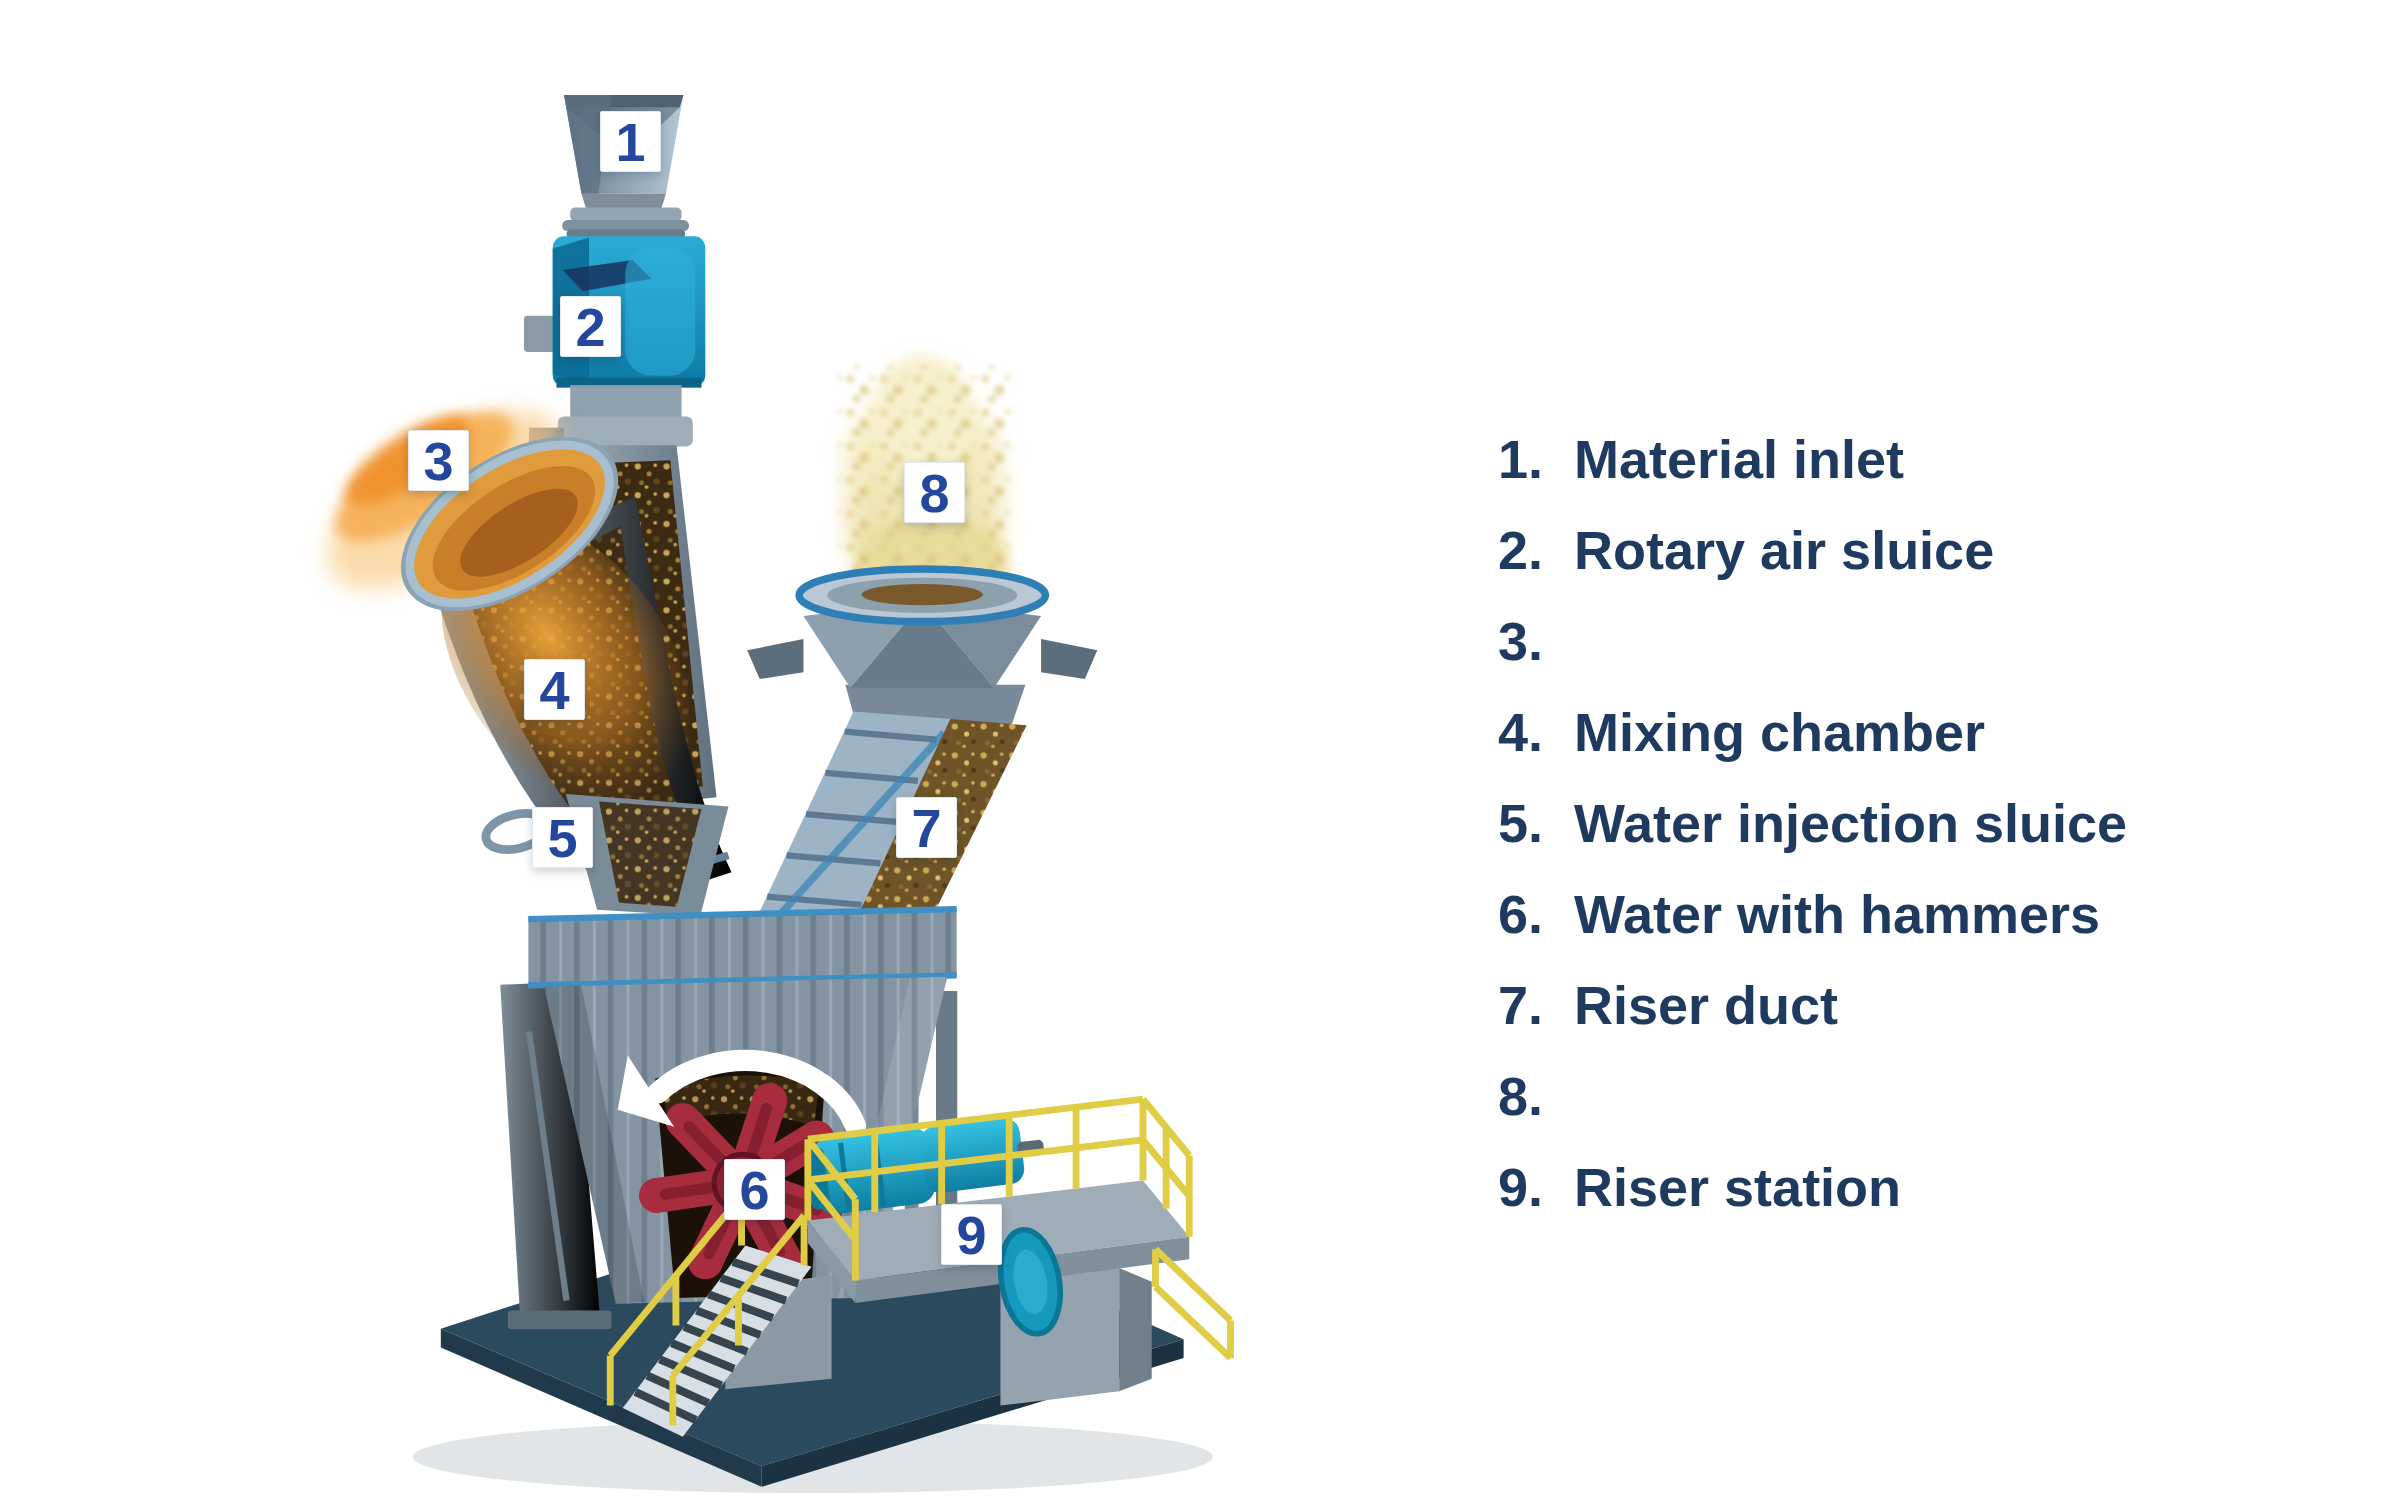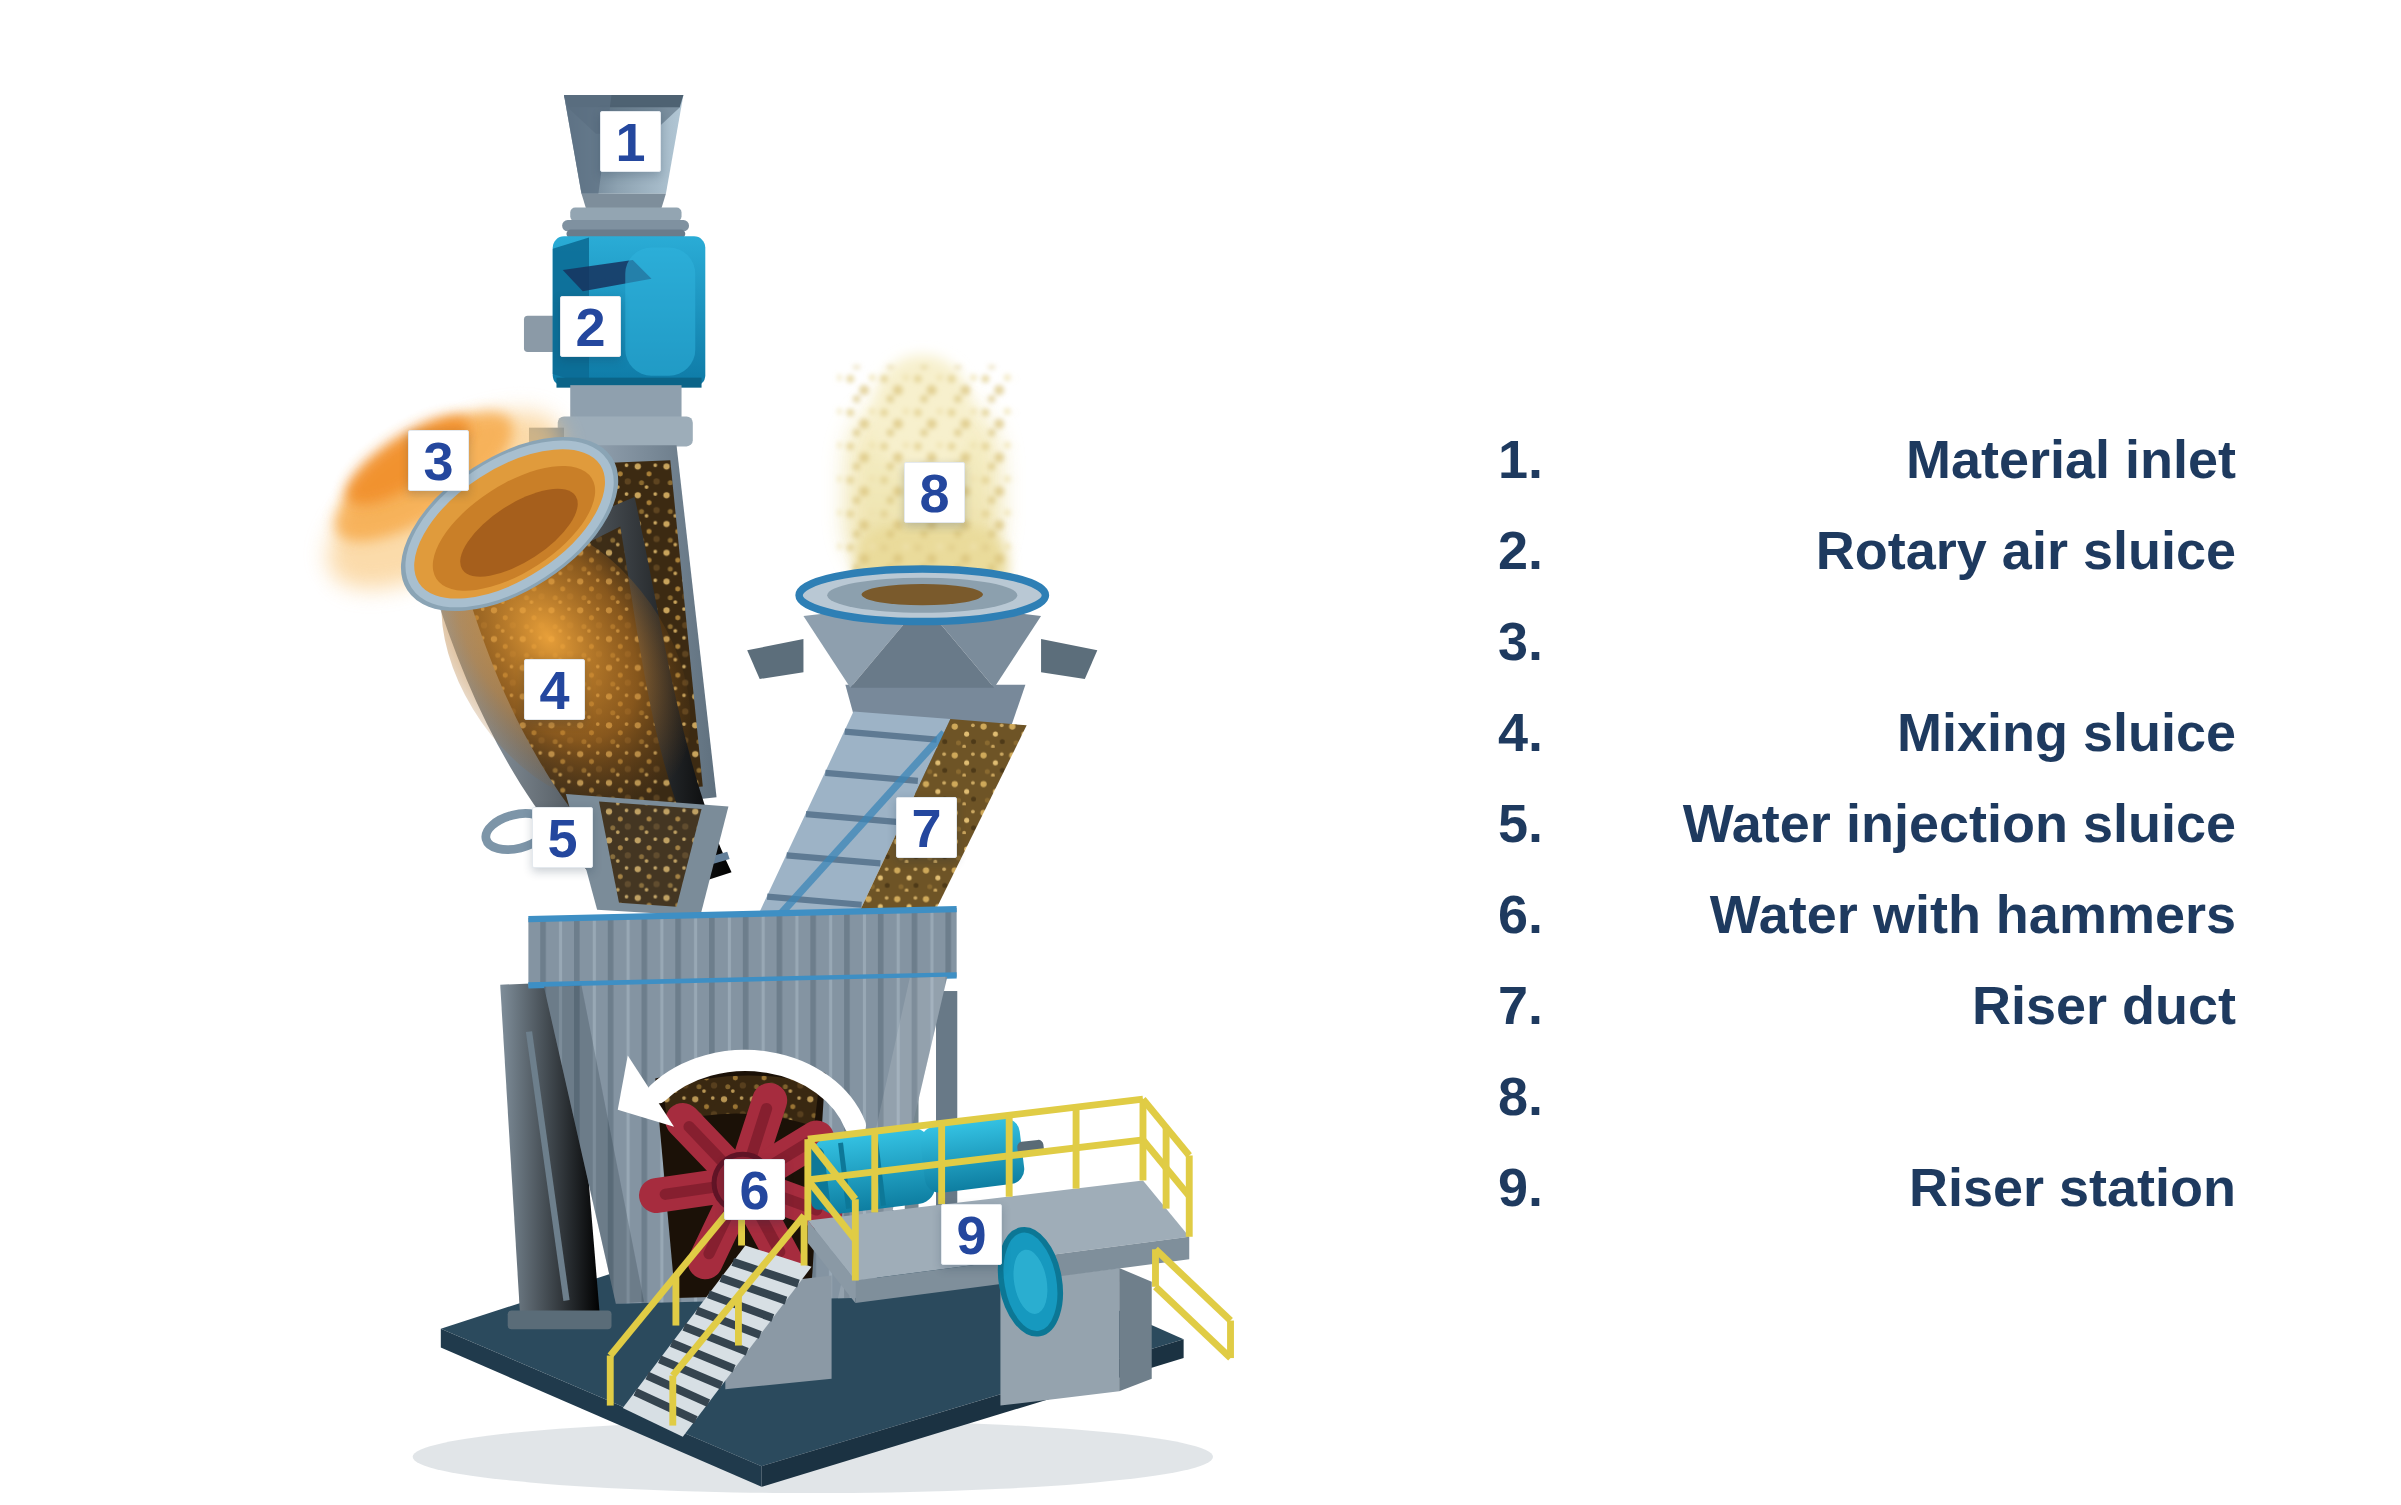--- a/index.html
+++ b/index.html
@@ -20,21 +20,21 @@
   
   #legend{
     position:absolute;left:1498px;top:413px;width:738px;
     display:flex;flex-direction:column;
   }
   .lrow{
     height:91px;display:flex;align-items:center;
     color:#1e3a5f;font-size:54px;font-weight:bold;white-space:nowrap;
   }
   .lnum{width:76px;flex:0 0 76px;}
-  .llab{flex:1;text-align:right;}
+  .llab{flex:1;}
 </style>
 </head>
 <body>
 
 <svg id="scene" viewBox="0 0 3840 2407" xmlns="http://www.w3.org/2000/svg">
   <defs>
     <linearGradient id="gradHopper" x1="0" y1="0" x2="1" y2="0">
       <stop offset="0" stop-color="#5d7284"></stop>
         <stop offset=".45" stop-color="#8da2b1"></stop>
         <stop offset="1" stop-color="#b3c8d6"></stop>
@@ -335,21 +335,21 @@
   </div>
   <div class="lrow">
     <span class="lnum">2.</span>
     <span class="llab">Rotary air sluice</span>
   </div>
   <div class="lrow">
     <span class="lnum">3.</span>
   </div>
   <div class="lrow">
     <span class="lnum">4.</span>
-    <span class="llab">Mixing sluice</span>
+    <span class="llab">Mixing chamber</span>
   </div>
   <div class="lrow">
     <span class="lnum">5.</span>
     <span class="llab">Water injection sluice</span>
   </div>
   <div class="lrow">
     <span class="lnum">6.</span>
     <span class="llab">Water with hammers</span>
   </div>
   <div class="lrow">

